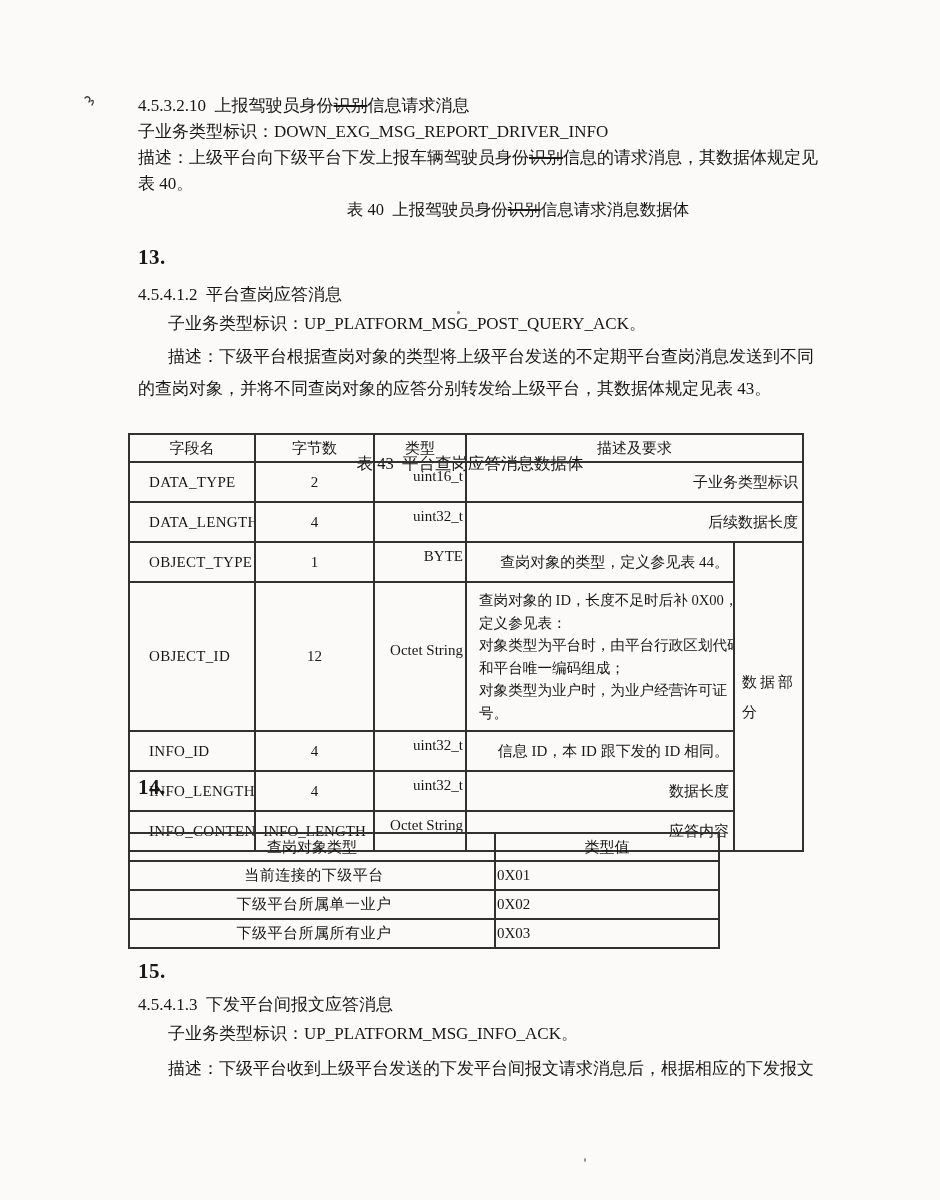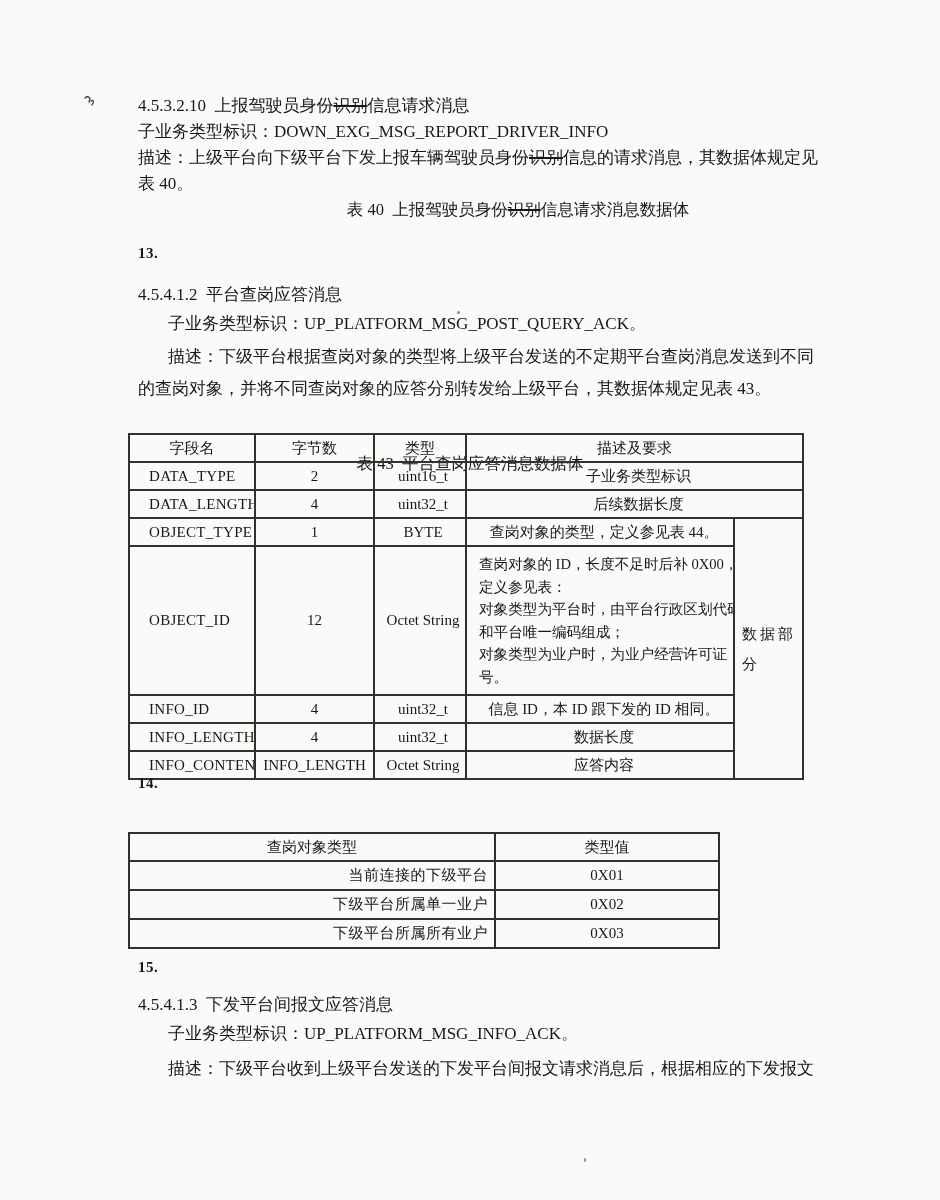--- a/index.html
+++ b/index.html
@@ -19,55 +19,55 @@
   }
   .lines4 div { white-space:pre; }
   .strike { text-decoration:line-through; text-decoration-thickness:2px; }
   .caption {
     left:0; width:940px;
     text-align:center;
     font-size:16.5px;
     white-space:pre;
   }
   .secnum {
-    font-size:15px;
+    font-size:21px;
     font-weight:bold;
     letter-spacing:0.5px;
   }
   
   table { border-collapse:collapse; table-layout:fixed; }
   td, th {
     border:2px solid #33312d;
     font-size:15px;
     font-weight:normal;
     overflow:hidden;
     white-space:nowrap;
   }
   .t43 { width:674px; }
   .t43 th { text-align:center; height:24px; }
   .t43 td { height:26px; }
   .t43 .c1 { text-align:left; padding:0 4px 0 19px; letter-spacing:0.3px; }
   .t43 .c2 { text-align:center; padding:0 2px; }
-  .t43 .c3 { text-align:center; padding:0 2px 0 8px; }
-  .t43 .c4 { text-align:center; padding:0 4px 0 12px;margin-left:30px; }
+  .t43 .c3 { text-align:right; padding:0 2px 12px 8px; }
+  .t43 .c4 { text-align:right; padding:0 4px 0 12px;margin-left:30px; }
   .t43 .c4m { text-align:left; padding:6px 4px 6px 12px; }
   .t43 .c4m div { line-height:22.5px; font-size:14.6px; white-space:nowrap; }
   .t43 .c5 {
     text-align:left; vertical-align:middle;
     padding:0 5px 0 7px;
     white-space:normal;
     letter-spacing:3px;
     line-height:30px;
     font-size:15px;
   }
   .t44 { width:590px; }
   .t44 th { text-align:center; height:24px; }
   .t44 td { height:25px; }
-  .t44 .c1 { text-align:right; padding:0 6px 0 10px; letter-spacing:0.5px; }
-  .t44 .c2 { text-align:center; }
+  .t44 .c1 { text-align:center; padding:0 6px 0 10px; letter-spacing:0.5px; }
+  .t44 .c2 { }
   
   .ink-mark { position:absolute; left:83px; top:93px; width:16px; height:16px; }
   .speck { position:absolute; background:#8a8a86; border-radius:50%; }
   .speck1 { left:457px; top:311px; width:3px; height:3px; }
   .speck2 { left:584px; top:1158px; width:2px; height:4px; }
 </style>
 </head>
 <body>
 
 <div class="page">

